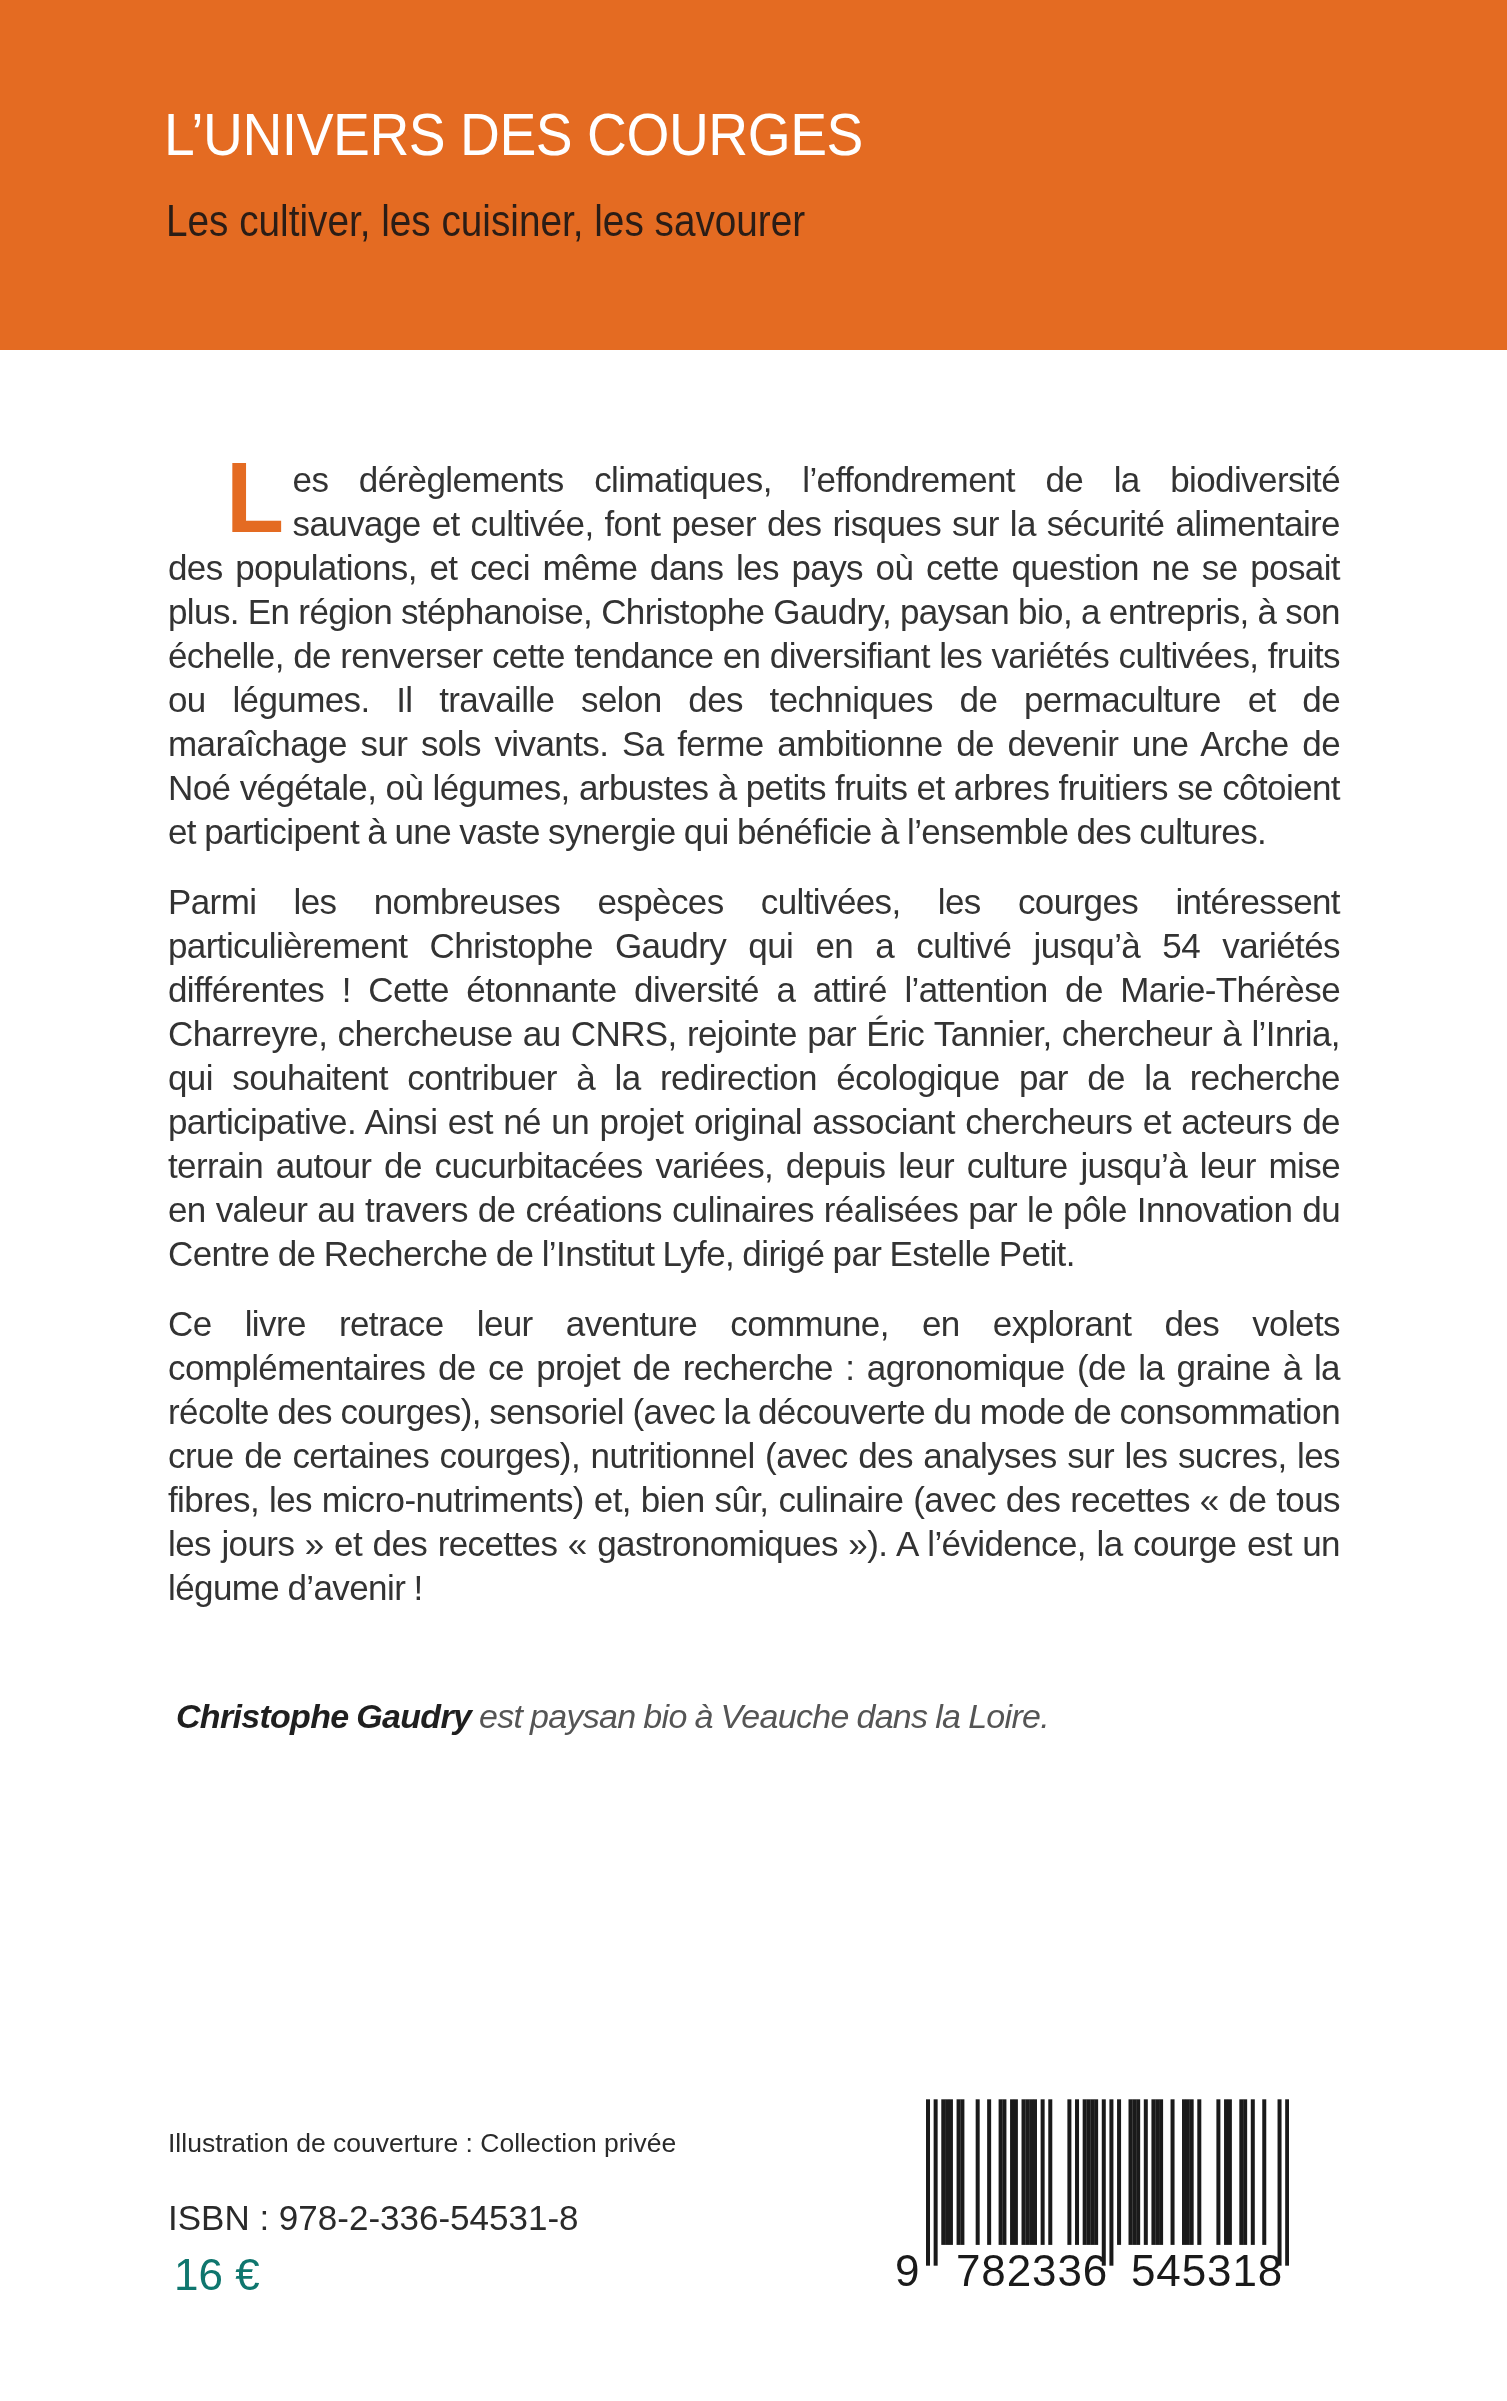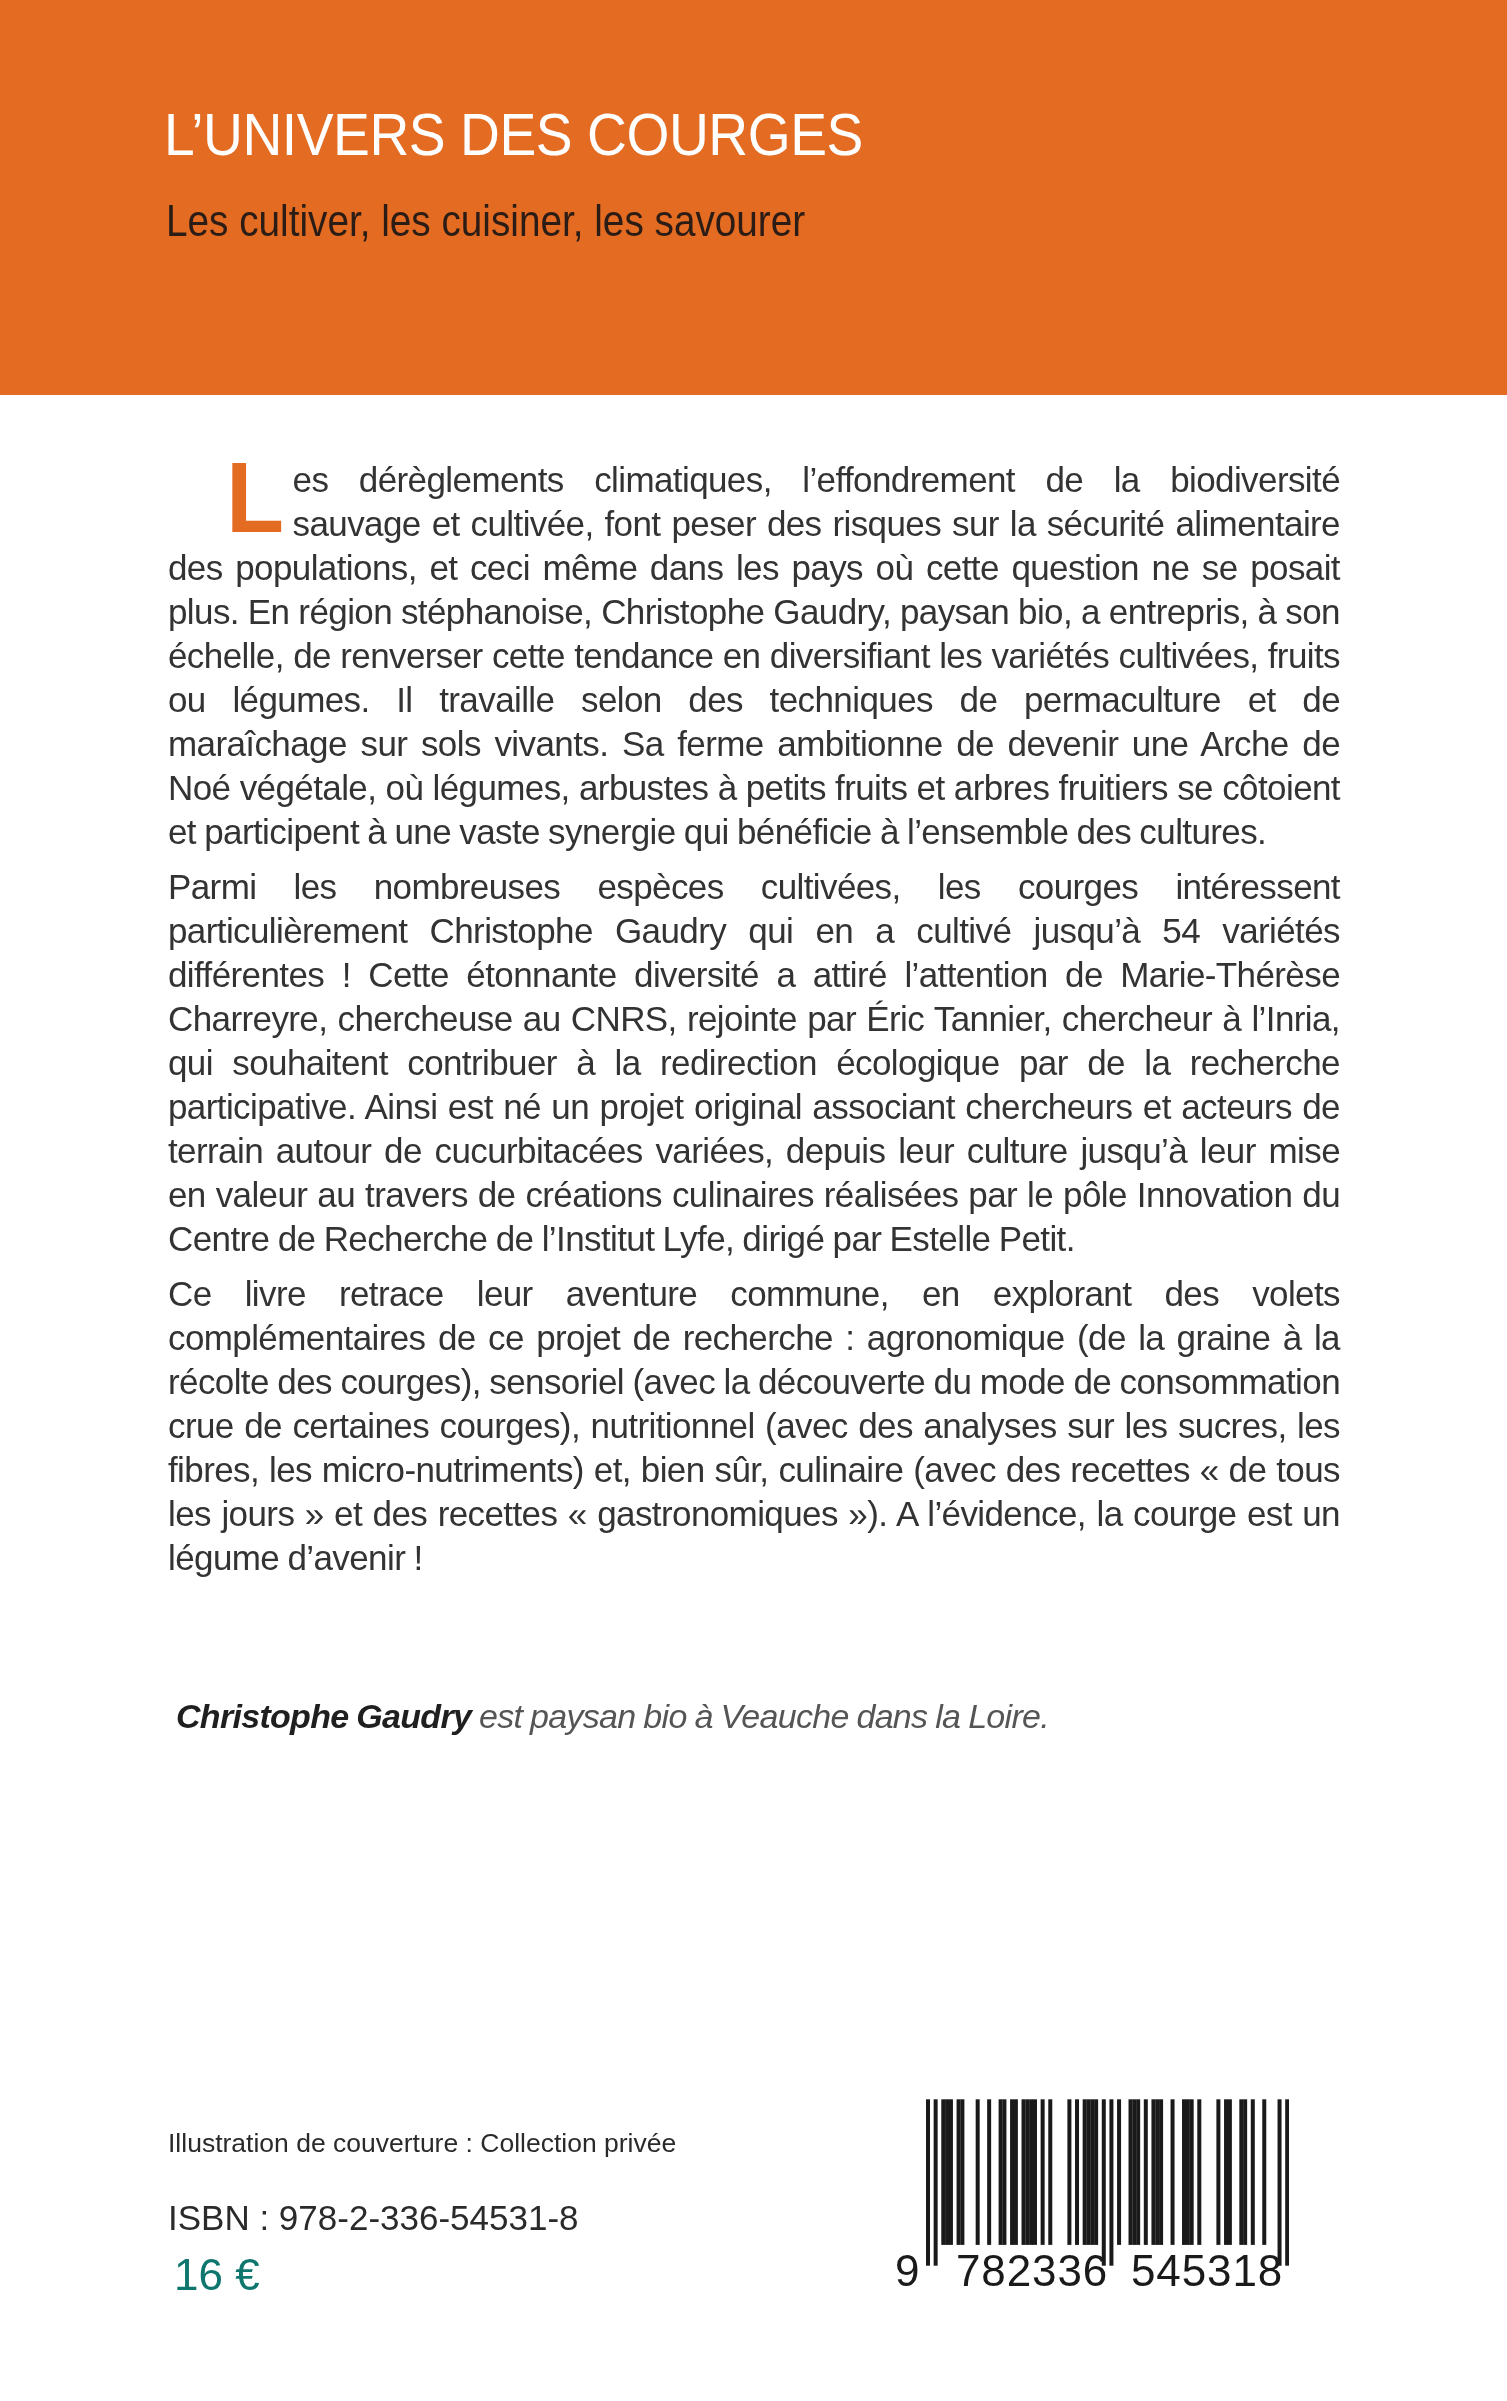--- a/index.html
+++ b/index.html
@@ -3,41 +3,41 @@
 <meta charset="utf-8">
 <style>
   html, body { margin: 0; padding: 0; }
   body {
     width: 1508px; height: 2402px; position: relative; overflow: hidden;
     background: #ffffff;
     font-family: "Liberation Sans", "DejaVu Sans", sans-serif;
     color: #2e2e2e;
   }
   .band {
-    position: absolute; left: 0; top: 0; width: 1508px; height: 395px;
+    position: absolute; left: 0; top: 0; width: 1508px; height: 350px;
     background: #e46b22;
   }
   .title {
     position: absolute; left: 164px; top: 102px;
     font-size: 60px; line-height: 66px; color: #ffffff;
     font-weight: normal; letter-spacing: -0.5px; white-space: nowrap;
     transform: scaleX(0.92); transform-origin: left center;
   }
   .subtitle {
     position: absolute; left: 166px; top: 194px;
     font-size: 44px; line-height: 53px; color: #2b1d16;
     white-space: nowrap; transform: scaleX(0.88); transform-origin: left center;
   }
   .body-col {
     position: absolute; left: 168px; top: 458px; width: 1172px;
     font-size: 35px; line-height: 44px; color: #333333;
     text-align: justify; letter-spacing: -0.6px; word-spacing: -0.9px;
   }
   .body-col p { margin: 0; }
-  .body-col p + p { margin-top: 11px; }
+  .body-col p + p { margin-top: 26px; }
   .dropcap {
     float: left; margin-left: 62px; margin-right: 7.6px; margin-top: 7.6px;
     width: 55px; height: 72px; position: relative;
   }
   .dropcap span {
     position: absolute; left: -3.8px; top: -19px;
     font-size: 100px; line-height: 100px; font-weight: bold; color: #e46b22;
     transform: scaleX(0.95); transform-origin: left top;
   }
   .bios {

